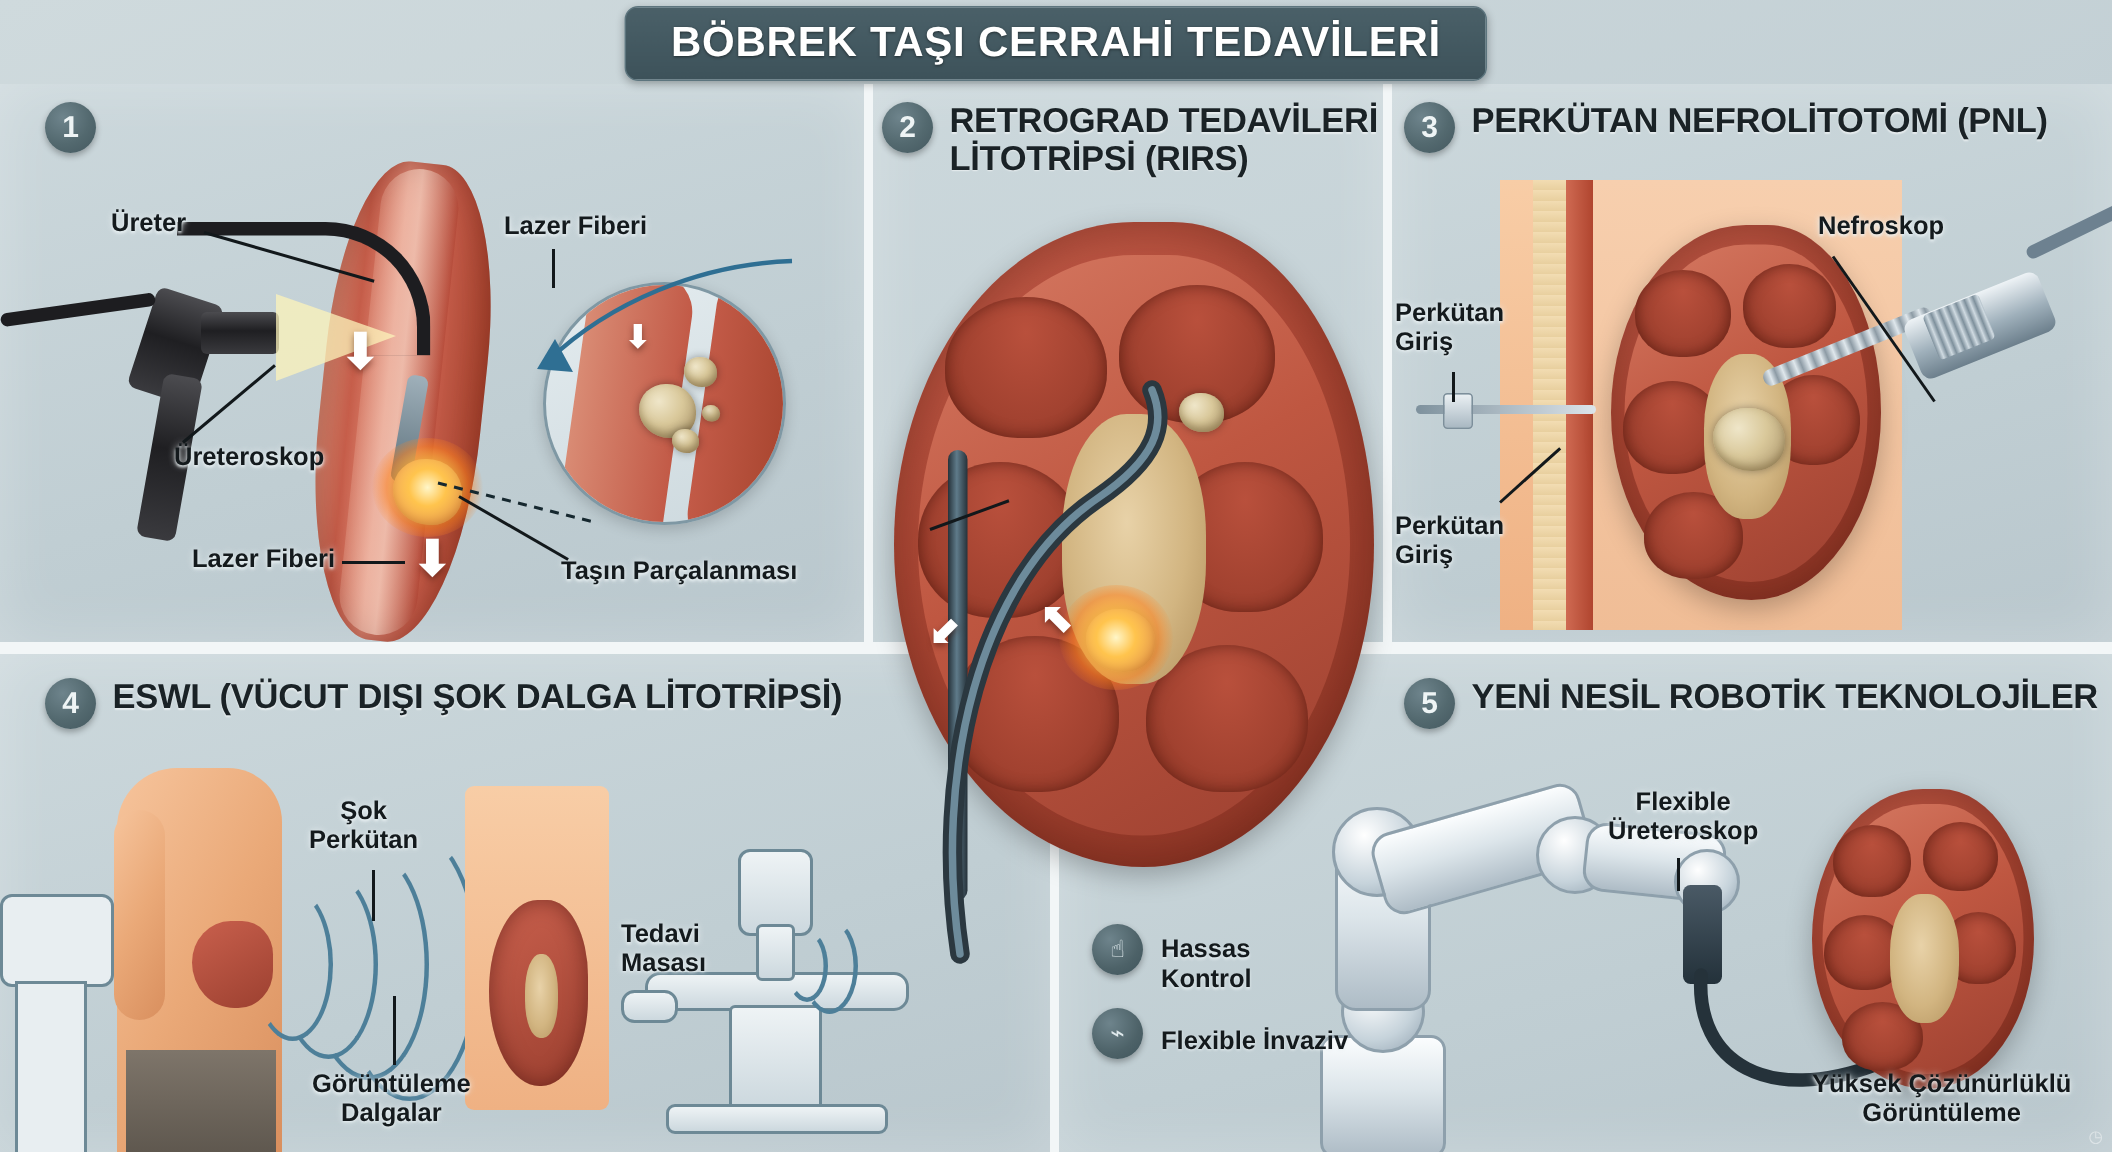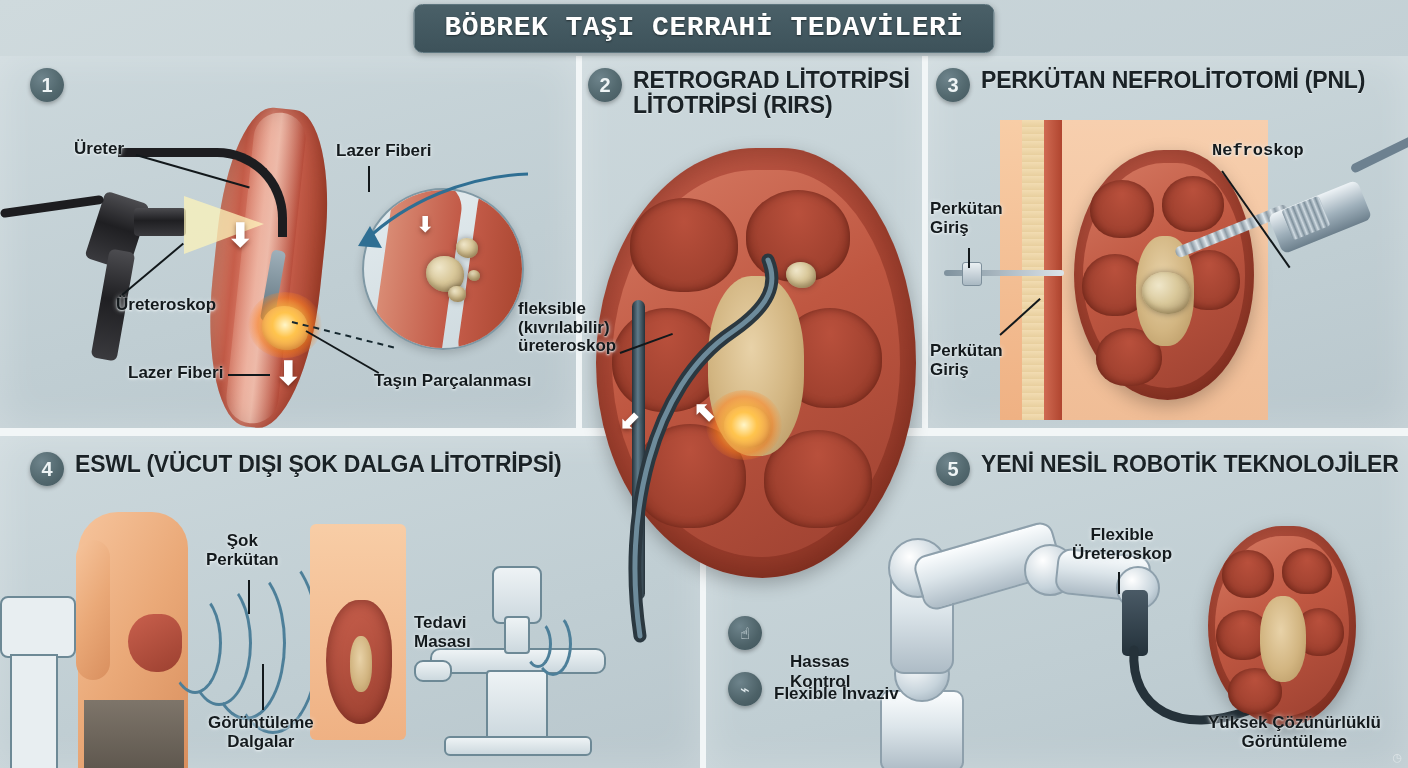--- a/index.html
+++ b/index.html
@@ -14,21 +14,21 @@
   
   .plate{position:absolute;background:linear-gradient(165deg,#ccd8dc 0%,#c0ced3 60%,#b9c7cd 100%);
          box-shadow:inset 0 0 40px rgba(255,255,255,.25);}
   .divider{position:absolute;background:#f2f6f7;}
 
   
   .title-bar{position:absolute;left:50%;transform:translateX(-50%);top:4px;
     background:linear-gradient(180deg,#4a6068 0%,#3d525a 100%);
     border-radius:9px;padding:7px 30px 9px;
     border:1px solid #5d757e;
-    box-shadow:0 2px 6px rgba(0,0,0,.28);font-family:Liberation Mono, monospace;}
+    box-shadow:0 2px 6px rgba(0,0,0,.28);}
   .title-bar span{color:#fff;font-size:28px;font-weight:bold;letter-spacing:.5px;
     text-shadow:0 1px 2px rgba(0,0,0,.5);white-space:nowrap;}
 
   .sec-head{position:absolute;display:flex;align-items:flex-start;gap:11px;}
   .badge{width:34px;height:34px;border-radius:50%;flex:0 0 auto;
     background:radial-gradient(circle at 35% 30%,#6e848c 0%,#53696f 55%,#44585f 100%);
     color:#eef4f5;font-size:20px;font-weight:bold;
     display:flex;align-items:center;justify-content:center;
     box-shadow:0 2px 4px rgba(0,0,0,.3);}
   .sec-title{font-size:23px;font-weight:bold;color:#1a2226;line-height:1.08;
@@ -172,21 +172,21 @@
   <div class="lbl" style="left:336px;top:142px;">Lazer Fiberi</div>
   <div class="leadv" style="left:368px;top:166px;height:26px;"></div>
   <div class="lbl" style="left:128px;top:364px;">Lazer Fiberi</div>
   <div class="lead" style="left:228px;top:374px;width:42px;"></div>
   <div class="lbl" style="left:374px;top:372px;">Taşın Parçalanması</div>
   <div class="lead" style="left:306px;top:330px;width:84px;transform:rotate(30deg);"></div>
 
   <div class="sec-head" style="left:588px;top:68px;">
     <div class="badge">2</div>
     <div class="sec-title">
-      <div>RETROGRAD LİTOTRİPSİ</div>
+      <div>RETROGRAD TEDAVİLERİ</div>
       <div>LİTOTRİPSİ (RIRS)</div>
     </div>
   </div>
 
   <div class="kidney" style="left:596px;top:148px;width:320px;height:430px;">
     <div class="kid-outer"></div>
     <div class="kid-cortex"></div>
     <div class="pyramid" style="left:34px;top:50px;width:108px;height:94px;"></div>
     <div class="pyramid" style="left:150px;top:42px;width:104px;height:92px;"></div>
     <div class="pyramid" style="left:16px;top:160px;width:110px;height:104px;"></div>
@@ -199,23 +199,20 @@
   <svg style="position:absolute;left:592px;top:236px;width:230px;height:420px;overflow:visible;">
     <path d="M48,400 C30,280 60,150 140,96 C178,70 186,48 176,24" stroke="#2b3840" stroke-width="13" fill="none" stroke-linecap="round"></path>
     <path d="M48,400 C30,280 60,150 140,96 C178,70 186,48 176,24" stroke="#6d8b9b" stroke-width="5" fill="none" stroke-linecap="round"></path>
   </svg>
   <div class="stone" style="left:724px;top:406px;width:46px;height:42px;"></div>
   <div class="stone" style="left:786px;top:262px;width:30px;height:26px;"></div>
   <div class="flash" style="left:706px;top:390px;width:76px;height:70px;"></div>
   <div class="arrow-w" style="left:694px;top:398px;font-size:28px;">⬉</div>
   <div class="arrow-w" style="left:620px;top:406px;font-size:26px;">⬋</div>
 
-  <div class="lbl thin" style="left:518px;top:300px;font-weight:600;">fleksible
-(kıvrılabilir)
-üreteroskop</div>
   <div class="lead" style="left:620px;top:352px;width:56px;transform:rotate(-20deg);"></div>
 
   <div class="sec-head" style="left:936px;top:68px;">
     <div class="badge">3</div>
     <div class="sec-title">PERKÜTAN NEFROLİTOTOMİ (PNL)</div>
   </div>
 
   <div style="position:absolute;left:1000px;top:120px;width:268px;height:300px;
        background:linear-gradient(180deg,#f7cfae,#f0bd96);"></div>
   <div class="skin-flat" style="left:1000px;top:120px;width:22px;height:300px;"></div>
@@ -243,21 +240,21 @@
        background:repeating-linear-gradient(90deg,#7e909c,#cfdae1 3px,#7e909c 6px);transform:rotate(-22deg);border-radius:3px;"></div>
   <div style="position:absolute;left:1348px;top:150px;width:70px;height:9px;
        background:#6d8190;transform:rotate(-26deg);border-radius:5px;"></div>
   <div class="stone" style="left:1142px;top:272px;width:48px;height:42px;"></div>
 
   <div style="position:absolute;left:944px;top:270px;width:120px;height:6px;
        background:linear-gradient(90deg,#7e919d,#dce4ea);border-radius:3px;"></div>
   <div style="position:absolute;left:962px;top:262px;width:18px;height:22px;
        background:linear-gradient(180deg,#eaf0f3,#a9b8c2);border:1px solid #7d8f9b;border-radius:3px;"></div>
 
-  <div class="lbl" style="left:1212px;top:142px;font-family:Liberation Mono, monospace;">Nefroskop</div>
+  <div class="lbl" style="left:1212px;top:142px;">Nefroskop</div>
   <div class="lead" style="left:1222px;top:170px;width:118px;transform:rotate(55deg);"></div>
   <div class="lbl" style="left:930px;top:200px;">Perkütan
 Giriş</div>
   <div class="leadv" style="left:968px;top:248px;height:20px;"></div>
   <div class="lbl" style="left:930px;top:342px;">Perkütan
 Giriş</div>
   <div class="lead" style="left:1000px;top:334px;width:54px;transform:rotate(-42deg);"></div>
 
   <div class="sec-head" style="left:30px;top:452px;">
     <div class="badge">4</div>
@@ -329,21 +326,21 @@
     <div class="pyramid" style="left:74px;top:22px;width:50px;height:46px;"></div>
     <div class="pyramid" style="left:8px;top:84px;width:54px;height:50px;"></div>
     <div class="pyramid" style="left:86px;top:82px;width:50px;height:48px;"></div>
     <div class="pyramid" style="left:20px;top:142px;width:54px;height:46px;"></div>
     <div class="pelvis" style="left:52px;top:70px;width:46px;height:86px;"></div>
   </div>
 
   <div class="ficon" style="left:728px;top:616px;">
     <span>☝</span>
   </div>
-  <div class="ftext" style="left:774px;top:652px;margin-left:16px;">Hassas
+  <div class="ftext" style="left:774px;top:623px;">Hassas
 Kontrol</div>
   <div class="ficon" style="left:728px;top:672px;">
     <span>⌁</span>
   </div>
   <div class="ftext" style="left:774px;top:684px;">Flexible İnvaziv</div>
 
   <div class="lbl" style="left:1072px;top:526px;text-align:center;">Flexible
 Üreteroskop</div>
   <div class="leadv" style="left:1118px;top:572px;height:22px;"></div>
   <div class="lbl" style="left:1208px;top:714px;text-align:center;">Yüksek Çözünürlüklü

